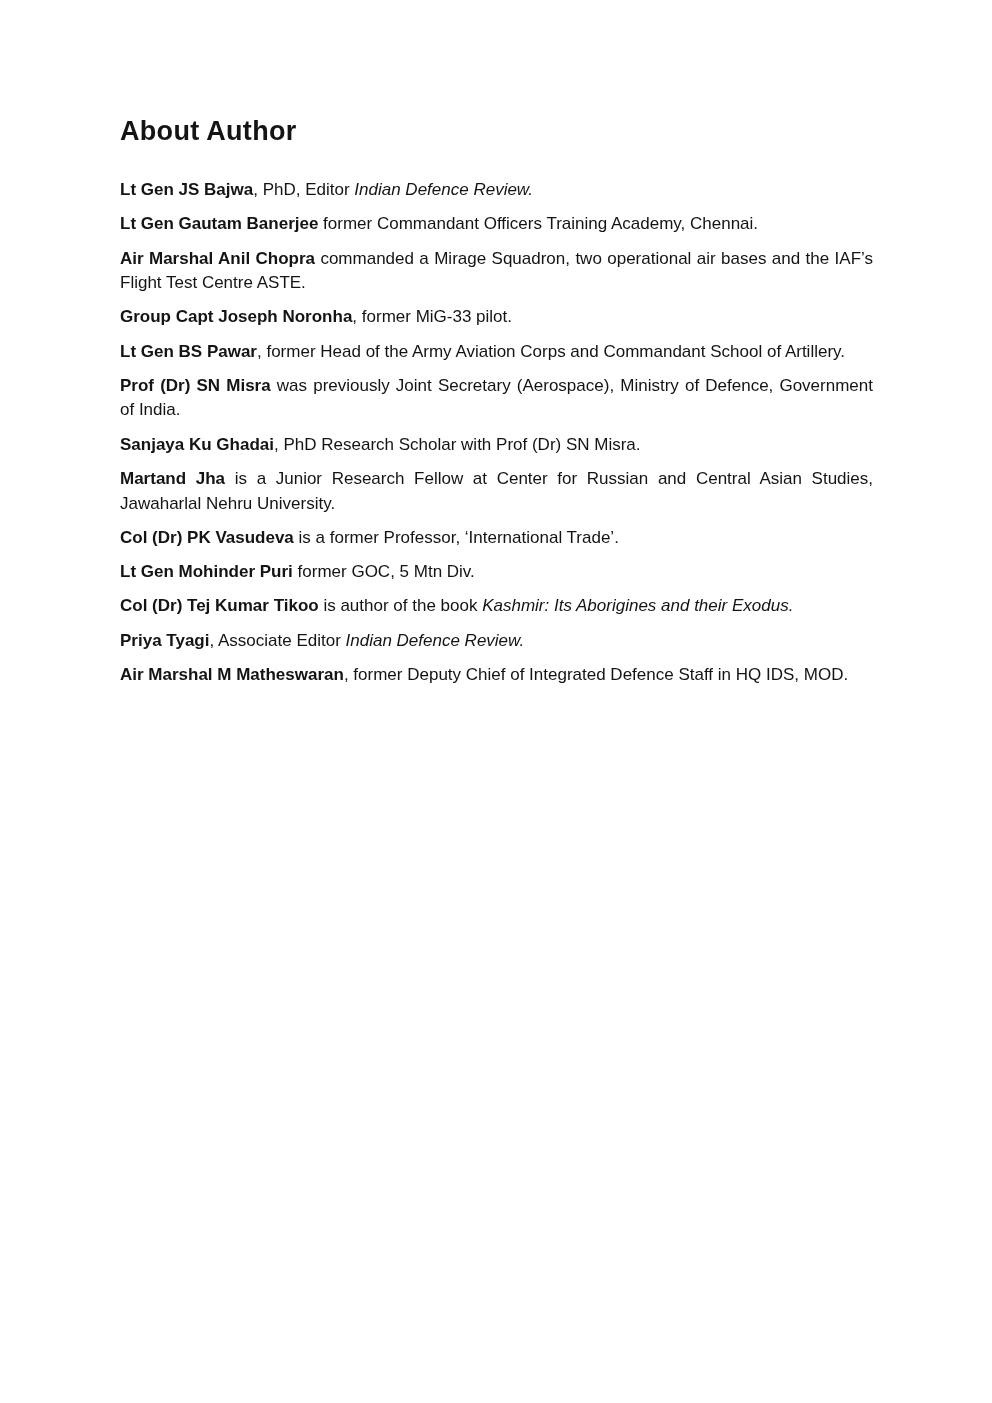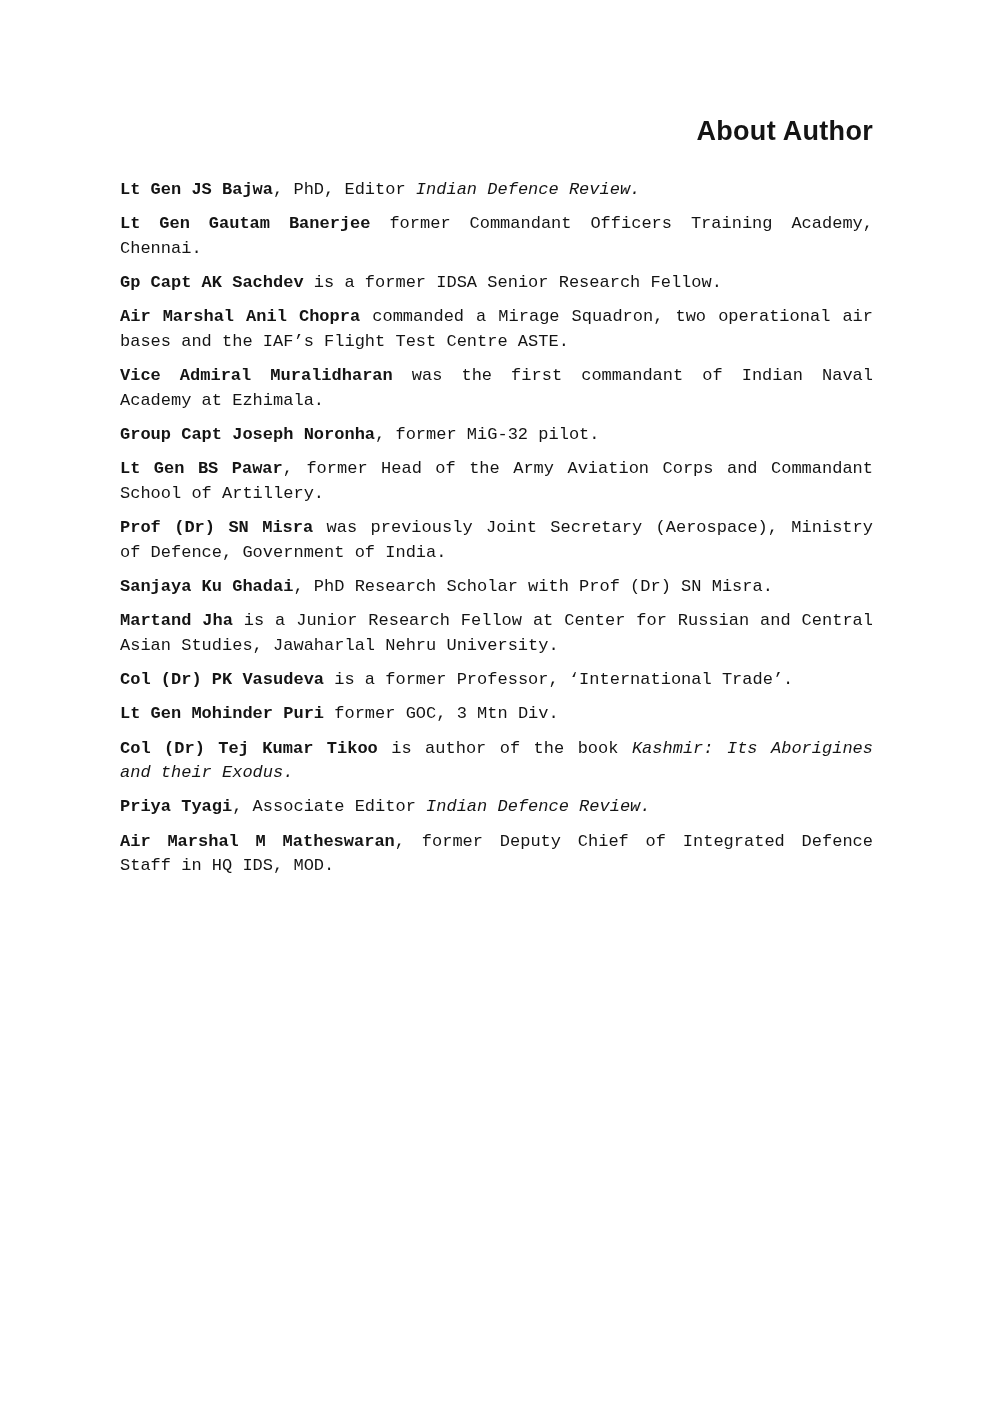--- a/index.html
+++ b/index.html
@@ -16,50 +16,48 @@
     padding: 116px 119px 0 120px;
     overflow: hidden;
   }
   .title {
     font-family: "Liberation Sans", sans-serif;
     font-weight: 700;
     font-size: 27px;
     line-height: 31px;
     letter-spacing: 0.3px;
     color: #141414;
-    text-align: right;
+    text-align: left;
     margin: 0 0 31px 0;
   }
   .para {
-    font-family: Liberation Mono, monospace;
+    font-family: Liberation Sans, sans-serif;
     font-size: 17px;
     line-height: 24.5px;
     color: #141414;
     text-align: justify;
     margin: 0 0 9.8px 0;
   }
   .para .bold   { font-weight: 700; }
   .para .italic { font-style: italic; }
   .para .normal { font-weight: 400; font-style: normal; }
 </style>
 </head>
 <body>
 
 <div class="page">
   <h1 class="title">About Author</h1>
   <main class="authors">
       <p class="para"><span class="bold">Lt Gen JS Bajwa</span><span class="normal">, PhD, Editor </span><span class="italic">Indian Defence Review.</span></p>
       <p class="para"><span class="bold">Lt Gen Gautam Banerjee</span><span class="normal"> former Commandant Officers Training Academy, Chennai.</span></p>
-      <p class="para"><span class="bold">Gp Capt AK Sachdev</span><span class="normal"> is a former IDSA Senior Research Fellow.</span></p>
       <p class="para"><span class="bold">Air Marshal Anil Chopra</span><span class="normal"> commanded a Mirage Squadron, two operational air bases and the IAF’s Flight Test Centre ASTE.</span></p>
-      <p class="para"><span class="bold">Vice Admiral Muralidharan</span><span class="normal"> was the first commandant of Indian Naval Academy at Ezhimala.</span></p>
-      <p class="para"><span class="bold">Group Capt Joseph Noronha</span><span class="normal">, former MiG-32 pilot.</span></p>
+      <p class="para"><span class="bold">Group Capt Joseph Noronha</span><span class="normal">, former MiG-33 pilot.</span></p>
       <p class="para"><span class="bold">Lt Gen BS Pawar</span><span class="normal">, former Head of the Army Aviation Corps and Commandant School of Artillery.</span></p>
       <p class="para"><span class="bold">Prof (Dr) SN Misra</span><span class="normal"> was previously Joint Secretary (Aerospace), Ministry of Defence, Government of India.</span></p>
       <p class="para"><span class="bold">Sanjaya Ku Ghadai</span><span class="normal">, PhD Research Scholar with Prof (Dr) SN Misra.</span></p>
       <p class="para"><span class="bold">Martand Jha</span><span class="normal"> is a Junior Research Fellow at Center for Russian and Central Asian Studies, Jawaharlal Nehru University.</span></p>
       <p class="para"><span class="bold">Col (Dr) PK Vasudeva</span><span class="normal"> is a former Professor, ‘International Trade’.</span></p>
-      <p class="para"><span class="bold">Lt Gen Mohinder Puri</span><span class="normal"> former GOC, 3 Mtn Div.</span></p>
+      <p class="para"><span class="bold">Lt Gen Mohinder Puri</span><span class="normal"> former GOC, 5 Mtn Div.</span></p>
       <p class="para"><span class="bold">Col (Dr) Tej Kumar Tikoo</span><span class="normal"> is author of the book </span><span class="italic">Kashmir: Its Aborigines and their Exodus.</span></p>
       <p class="para"><span class="bold">Priya Tyagi</span><span class="normal">, Associate Editor </span><span class="italic">Indian Defence Review.</span></p>
       <p class="para"><span class="bold">Air Marshal M Matheswaran</span><span class="normal">, former Deputy Chief of Integrated Defence Staff in HQ IDS, MOD.</span></p>
     </main>
 </div>
 
 </body></html>

